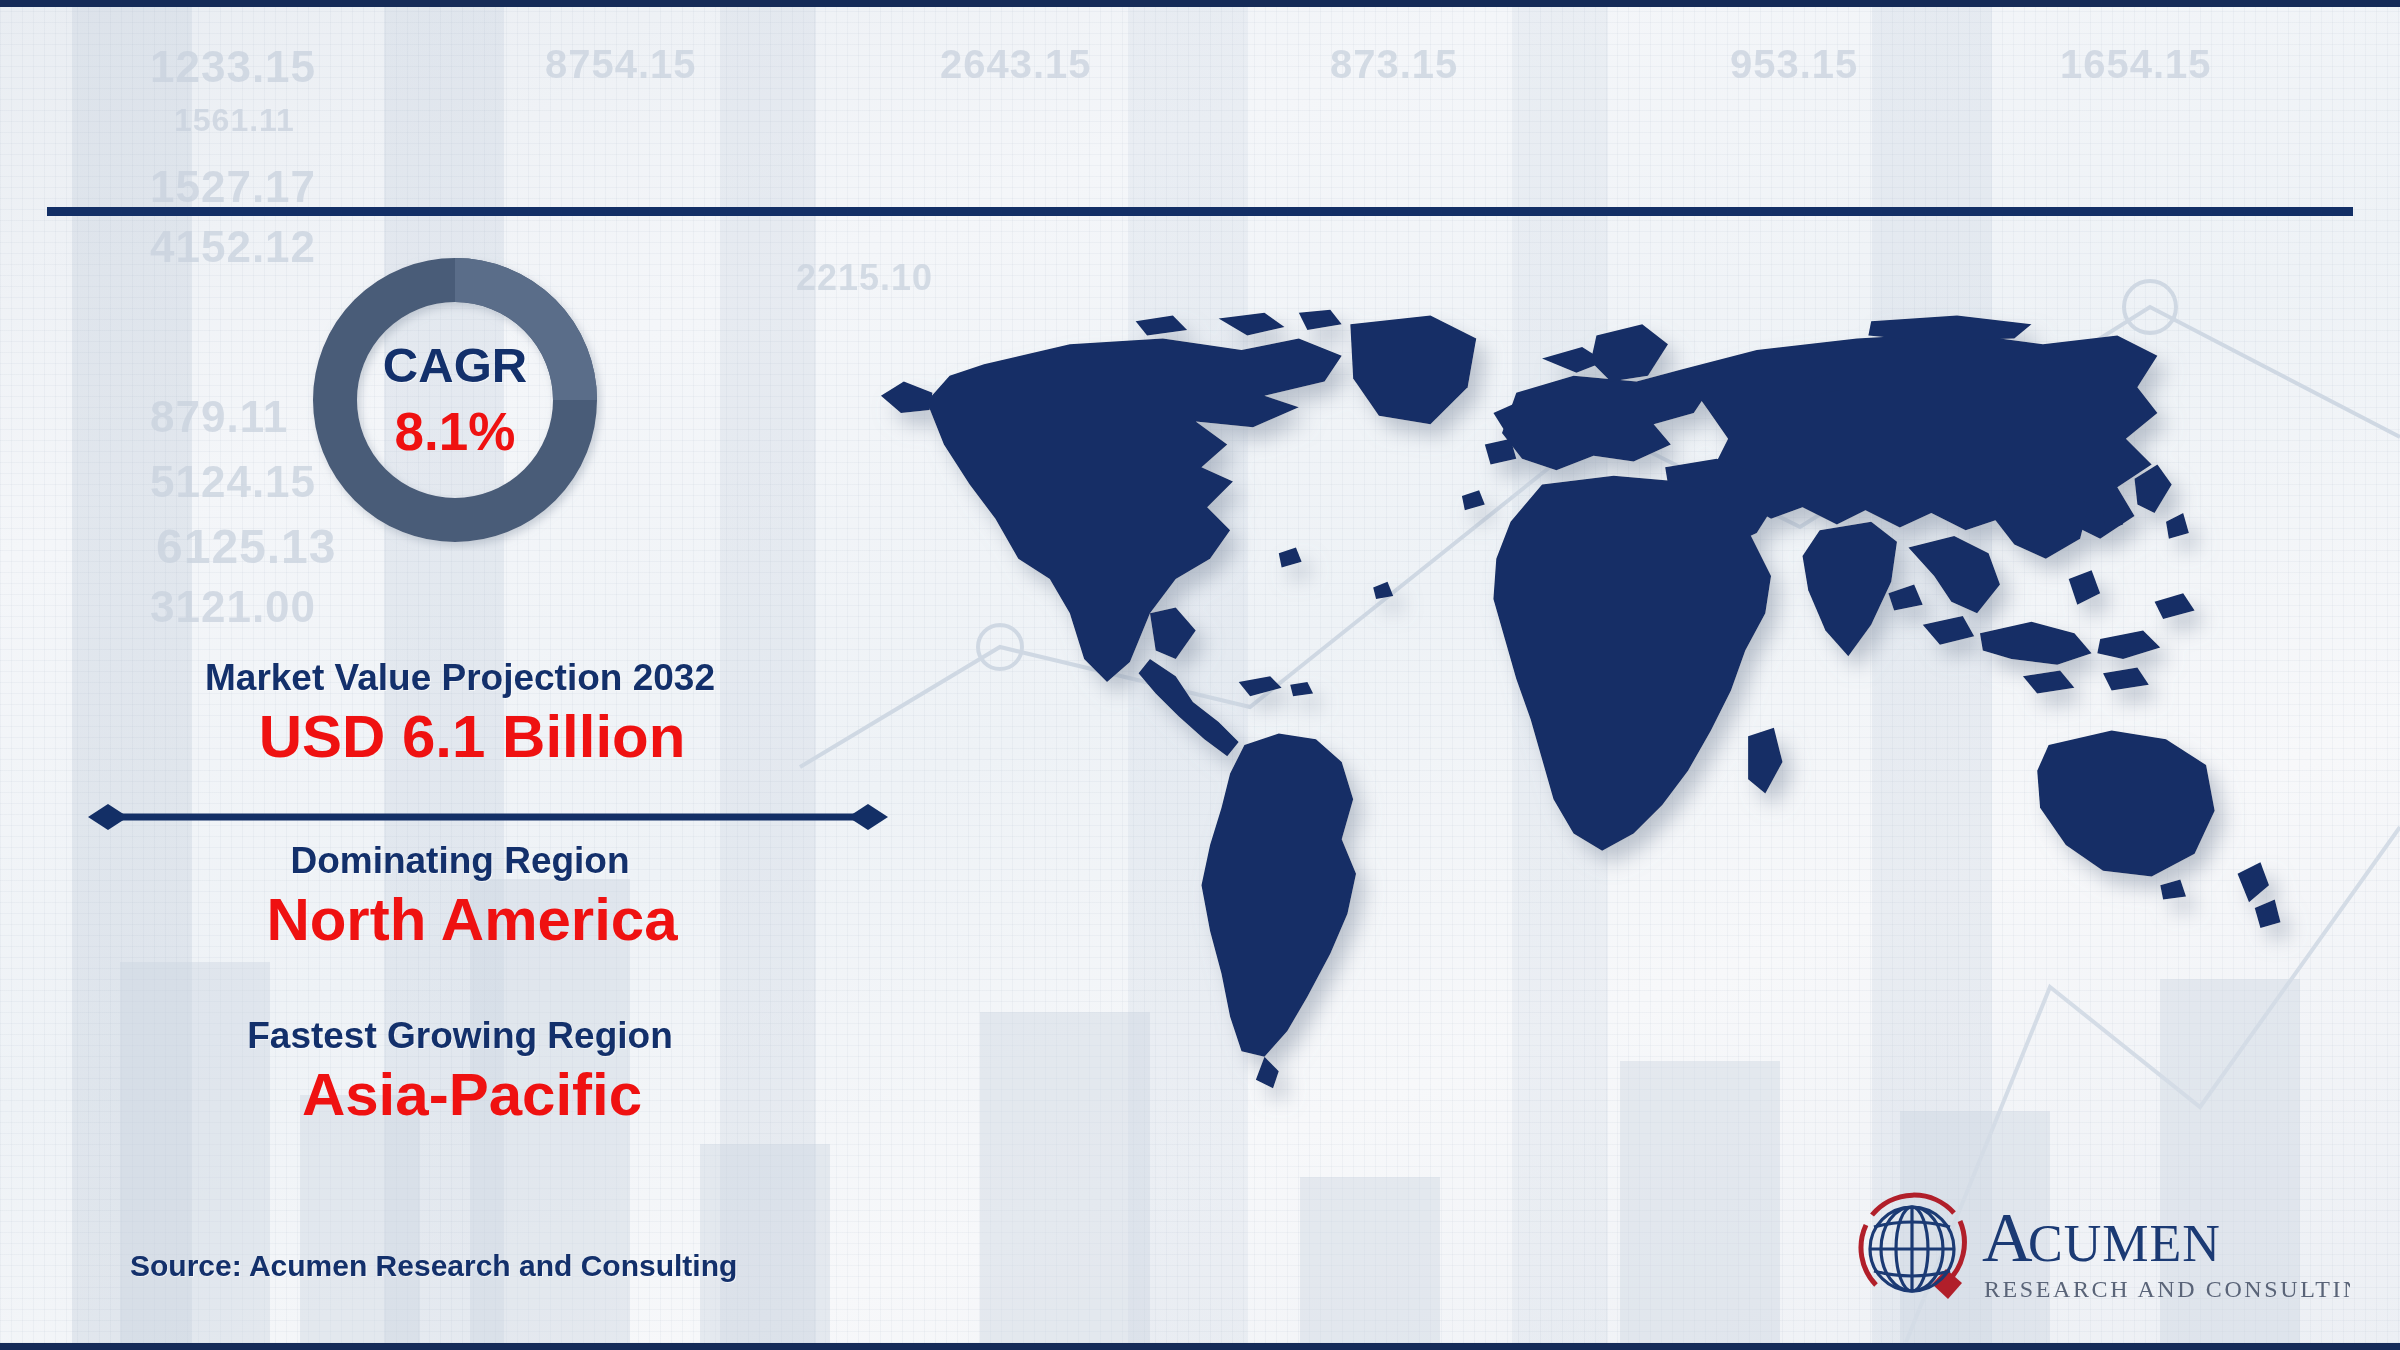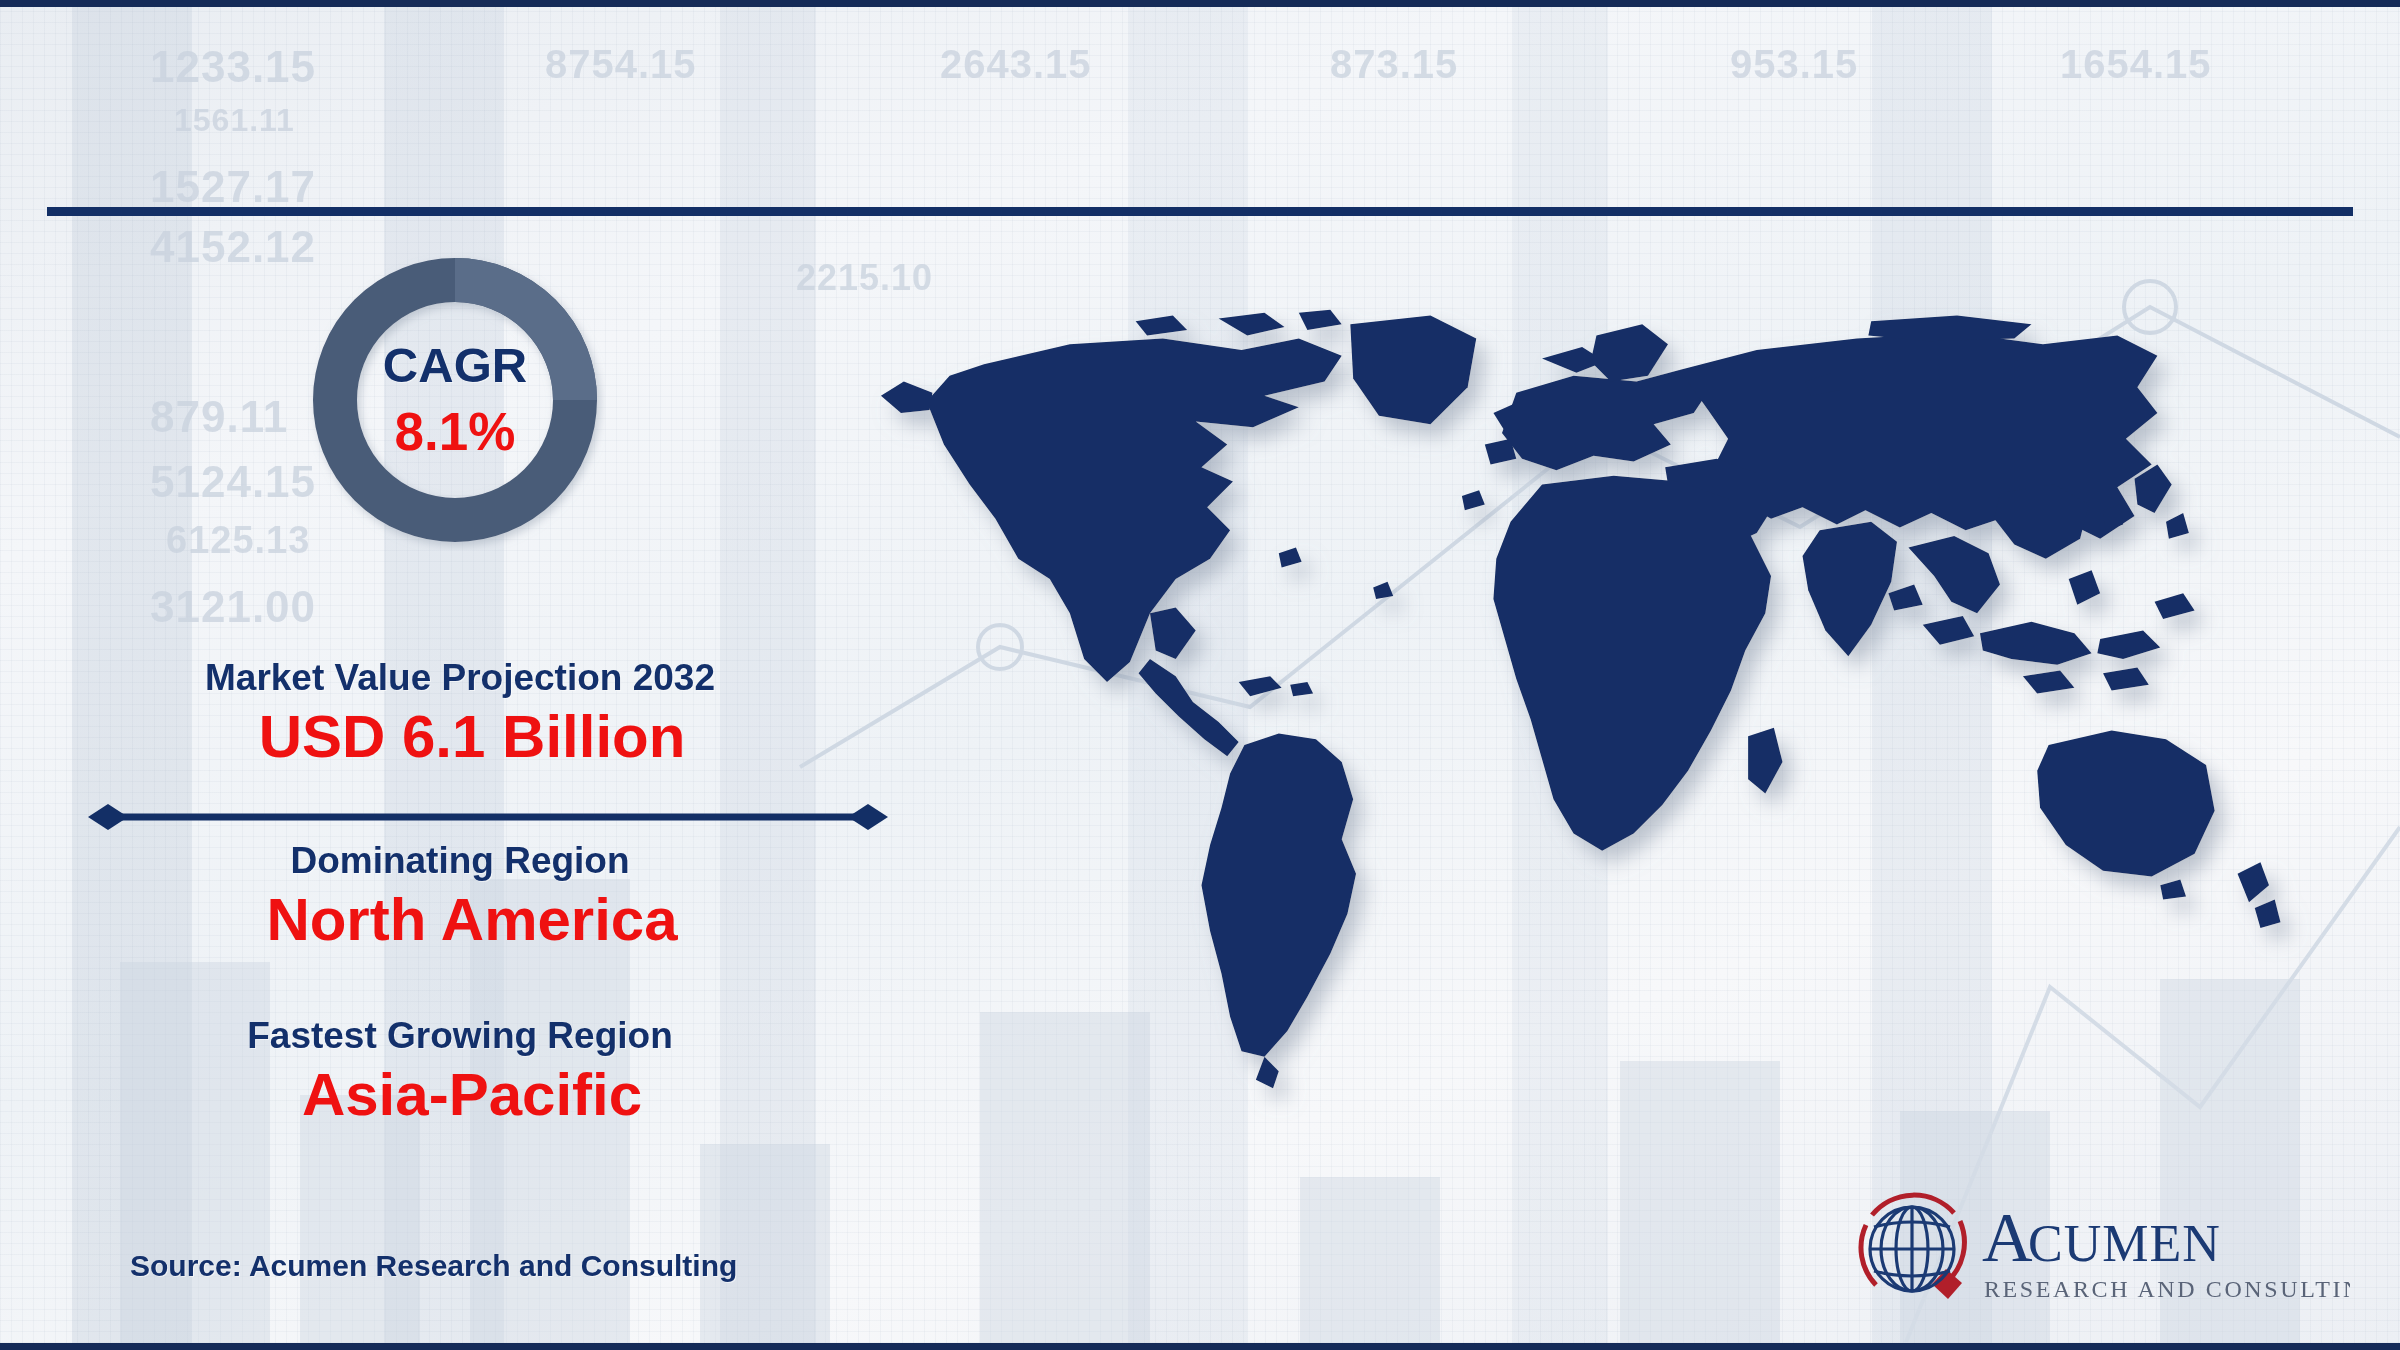--- a/index.html
+++ b/index.html
@@ -96,21 +96,21 @@
     <div class="bar" style="left:1900px;width:150px;height:28%"></div>
     <div class="bar" style="left:2160px;width:140px;height:44%"></div>
   </div>
   <div class="bg-layer">
     <span class="ticker" style="left:150px;top:35px;font-size:44px;">1233.15</span>
     <span class="ticker" style="left:132px;top:95px;font-size:32px;margin-left:42px;">1561.11</span>
     <span class="ticker" style="left:150px;top:155px;font-size:44px;">1527.17</span>
     <span class="ticker" style="left:150px;top:215px;font-size:44px;">4152.12</span>
     <span class="ticker" style="left:150px;top:385px;font-size:44px;">879.11</span>
     <span class="ticker" style="left:150px;top:450px;font-size:44px;">5124.15</span>
-    <span class="ticker" style="left:166px;top:512px;font-size:38px;">6125.13</span>
+    <span class="ticker" style="left:156px;top:512px;font-size:48px;">6125.13</span>
     <span class="ticker" style="left:150px;top:575px;font-size:44px;">3121.00</span>
     <span class="ticker" style="left:545px;top:35px;font-size:40px;">8754.15</span>
     <span class="ticker" style="left:940px;top:35px;font-size:40px;">2643.15</span>
     <span class="ticker" style="left:1330px;top:35px;font-size:40px;">873.15</span>
     <span class="ticker" style="left:1730px;top:35px;font-size:40px;">953.15</span>
     <span class="ticker" style="left:2060px;top:35px;font-size:40px;">1654.15</span>
     <span class="ticker" style="left:780px;top:250px;font-size:36px;margin-left:16px;">2215.10</span>
   </div>
 
   <svg class="bg-layer" viewBox="0 0 2400 1350" preserveAspectRatio="none">

